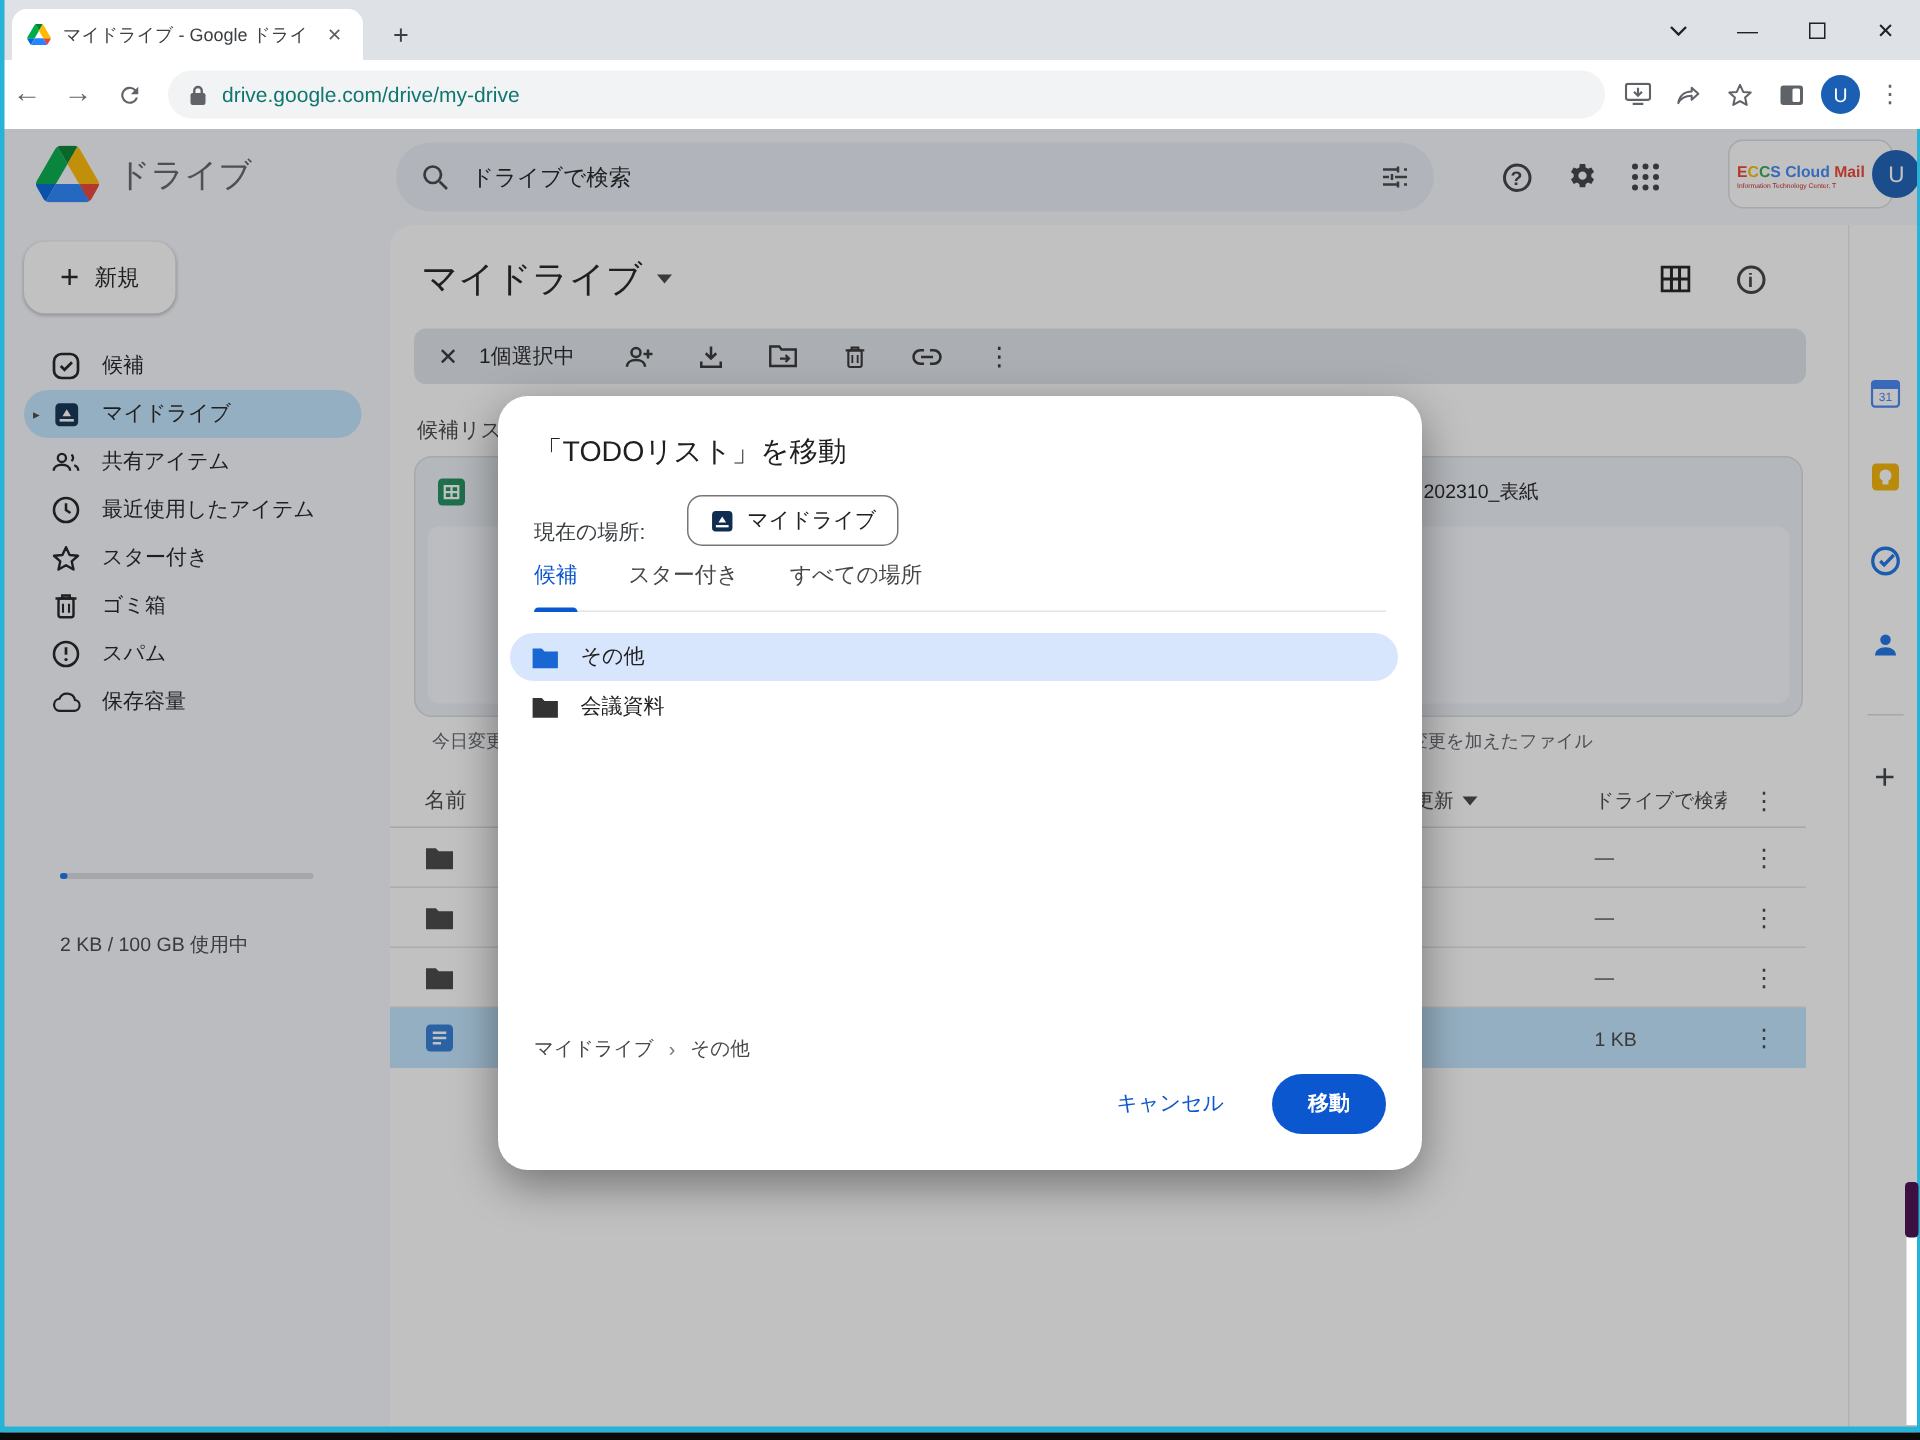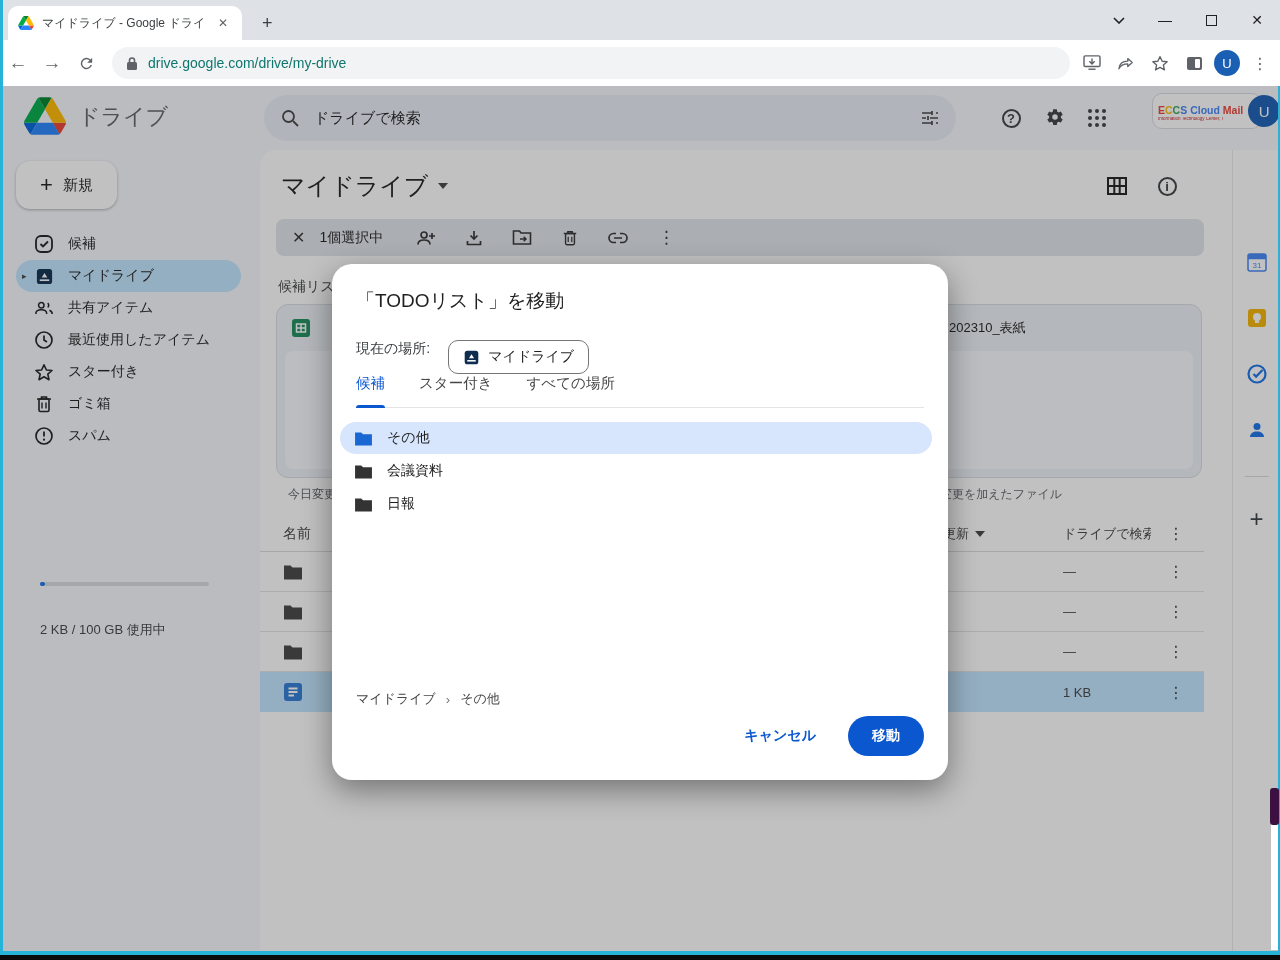--- a/index.html
+++ b/index.html
@@ -30,21 +30,21 @@
   .page { position:absolute; left:0; top:86px; width:1280px; height:869px; background:#f7f9fc; }
   .dheader { position:absolute; left:0; top:0; width:1280px; height:64px; display:flex; align-items:center;padding-left:32px; }
   .dlogo { position:absolute; left:24px; top:11px; }
   .dname { position:absolute; left:78px; top:16px; font-size:22px; color:#5f6368; }
   .searchbar { position:absolute; left:264px; top:9px; width:692px; height:46px; background:#e9eef6; border-radius:23px; display:flex; align-items:center; padding:0 16px; gap:14px; }
   .search-ph { font-size:15px; color:#1f1f1f; flex:1; }
   .hdr-ic { position:absolute; top:18px; width:28px; height:28px; display:flex; align-items:center; justify-content:center; color:#3c4043; }
   .circle-glyph { width:19px; height:19px; border:2px solid #3c4043; border-radius:50%; font-size:13px; display:flex; align-items:center; justify-content:center; color:#3c4043; font-weight:bold; }
   .dots9 { display:grid; grid-template-columns:repeat(3,4px); grid-template-rows:repeat(3,4px); gap:3px; }
   .dots9 i { width:4px; height:4px; border-radius:50%; background:#3c4043; }
-  .eccs { position:absolute; right:18px; top:7px; width:110px; height:36px; background:#fff; border:1px solid #dadce0; border-radius:10px; display:flex; align-items:center; padding:0 5px; gap:5px; }
+  .eccs { position:absolute; right:18px; top:7px; width:110px; height:46px; background:#fff; border:1px solid #dadce0; border-radius:10px; display:flex; align-items:center; padding:0 5px; gap:5px; }
   .eccs-txt { line-height:1.1; }
   .eccs-line { font-size:10.5px; font-weight:bold; white-space:nowrap; }
   .eccs-sub { font-size:4.5px; color:#c5221f; white-space:nowrap; overflow:hidden; display:block; width:66px; }
   .avatar-lg { width:32px; height:32px; border-radius:50%; background:#1a5fb4; color:#fff; font-size:15px; display:flex; align-items:center; justify-content:center; flex:0 0 auto; }
 
   .sidebar { position:absolute; left:0; top:64px; width:260px; height:805px; }
   .new-btn { position:absolute; left:16px; top:11px; width:101px; height:48px; background:#fff; border-radius:14px; box-shadow:0 1px 3px rgba(0,0,0,.3); display:flex; align-items:center; justify-content:center; gap:10px; font-size:15px; color:#1f1f1f; }
   .new-plus { font-size:22px; color:#1f1f1f; }
   .nav { position:absolute; left:0; top:78px; width:260px; }
   .nav-item { position:relative; height:32px; margin:0 19px 0 16px; border-radius:16px; display:flex; align-items:center; font-size:14px; color:#1f1f1f; }
@@ -84,33 +84,33 @@
   .sidepanel { position:absolute; right:0; top:64px; width:48px; height:805px; background:#fff; border-left:1px solid #e8eaed; }
   .sp-ic { position:absolute; left:50%; transform:translateX(-50%); width:22px; height:22px; display:flex; align-items:center; justify-content:center; }
   .sp-div { position:absolute; left:12px; top:326px; width:24px; height:1px; background:#dadce0; }
   .sp-plus { font-size:24px; color:#3c4043; }
 
   .scrim { position:absolute; left:0; top:86px; width:1280px; height:869px; background:rgba(32,33,36,.28); }
 
   
   .dialog { position:absolute; left:332px; top:264px; width:616px; height:516px; background:#fff; border-radius:20px; box-shadow:0 10px 30px rgba(0,0,0,.4); }
   .dlg-title { position:absolute; left:24px; top:24px; font-size:19px; color:#1f1f1f; }
-  .dlg-locrow { position:absolute; left:24px; top:76px; display:flex; align-items:flex-start; gap:18px; font-size:14px; color:#3c4043; }
+  .dlg-locrow { position:absolute; left:24px; top:66px; display:flex; align-items:flex-end; gap:28px; font-size:14px; color:#3c4043; }
   .chip { height:34px; border:1px solid #747775; border-radius:10px; display:flex; align-items:center; gap:8px; padding:0 14px; font-size:14px; color:#1f1f1f; }
   .dlg-tabs { position:absolute; left:24px; top:110px; width:568px; display:flex; gap:34px; border-bottom:1px solid #e4e4e4; padding-bottom:12px; }
   .dlg-tab { font-size:14.5px; color:#454746; position:relative; padding-bottom:2px; }
   .dlg-tab.active { color:#0b57d0; }
   .dlg-tab.active::after { content:""; position:absolute; left:0; right:0; bottom:-13px; height:3px; border-radius:3px 3px 0 0; background:#0b57d0; }
   .dlg-list { position:absolute; left:8px; top:158px; width:592px; }
   .dlg-row { height:32px; border-radius:16px; display:flex; align-items:center; gap:14px; padding:0 14px; font-size:14px; color:#1f1f1f; margin-bottom:1px; }
   .dlg-row.sel { background:#d7e5fd; }
   .dlg-bread { position:absolute; left:24px; top:426px; display:flex; align-items:center; gap:10px; font-size:13px; color:#454746; }
   .bread-sep { font-size:13px; color:#747775; }
   .dlg-actions { position:absolute; right:24px; bottom:24px; display:flex; align-items:center; gap:26px; }
-  .btn-text { font-size:14px; color:#0b57d0; font-weight:bold; padding:8px 6px; }
+  .btn-text { font-size:14px; color:#0b57d0; font-weight:normal; padding:8px 6px; }
   .btn-fill { min-width:76px; height:40px; border-radius:20px; background:#0b57d0; color:#fff; font-size:14px; font-weight:bold; display:flex; align-items:center; justify-content:center; padding:0 22px; }
 
   
   .edge-l { position:absolute; left:0; top:0; width:3px; height:955px; background:#27b2d8; }
   .edge-b { position:absolute; left:0; top:951px; width:1280px; height:4px; background:#27b2d8; }
   .edge-bk { position:absolute; left:0; top:955px; width:1280px; height:5px; background:#0a0a0a; }
   .edge-r { position:absolute; right:0; top:86px; width:2px; height:869px; background:#27b2d8; }
   .scrolltrack { position:absolute; left:1271px; top:790px; width:7px; height:160px; background:#fff; }
   .scrollthumb { position:absolute; left:1270px; top:788px; width:9px; height:37px; background:#3c1040; border-radius:3px; }
 
@@ -318,20 +318,28 @@
         </div>
         <div class="nav-item">
           <span class="nav-icn">
               <svg width="20" height="20" viewBox="0 0 20 20">
                 <circle cx="10" cy="10" r="8" fill="none" stroke="#1f1f1f" stroke-width="1.7"></circle>
                 <path d="M10 5.5v5" stroke="#1f1f1f" stroke-width="1.8"></path>
                 <circle cx="10" cy="13.7" r="1.1" fill="#1f1f1f"></circle>
               </svg>
             </span>
           <span class="nav-lbl">スパム</span>
+        </div>
+        <div class="nav-item">
+          <span class="nav-icn">
+              <svg width="21" height="16" viewBox="0 0 22 16">
+                <path d="M6 14.5h11a4 4 0 0 0 .6-7.95A6 6 0 0 0 6.2 5.6 4.5 4.5 0 0 0 6 14.5z" fill="none" stroke="#1f1f1f" stroke-width="1.6"></path>
+              </svg>
+            </span>
+          <span class="nav-lbl">保存容量</span>
         </div>
       </div>
       <div class="storagebar">
           <i></i>
         </div>
       <div class="storage-lbl">2 KB / 100 GB 使用中</div>
     </div>
 
     <div class="mainpanel">
       <div class="pg-title">
@@ -555,28 +563,20 @@
         <span>その他</span>
       </div>
       <div class="dlg-row">
         <span>
             <svg width="19" height="15" viewBox="0 0 20 16">
               <path d="M1 1.5h6.5l2 2H19v12H1z" fill="#333"></path>
             </svg>
           </span>
         <span>会議資料</span>
       </div>
-      <div class="dlg-row">
-        <span>
-            <svg width="19" height="15" viewBox="0 0 20 16">
-              <path d="M1 1.5h6.5l2 2H19v12H1z" fill="#333"></path>
-            </svg>
-          </span>
-        <span>日報</span>
-      </div>
     </div>
     <div class="dlg-bread">
       <span>マイドライブ</span>
       <span class="bread-sep">›</span>
       <span>その他</span>
     </div>
     <div class="dlg-actions">
       <span class="btn-text">キャンセル</span>
       <span class="btn-fill">移動</span>
     </div>

